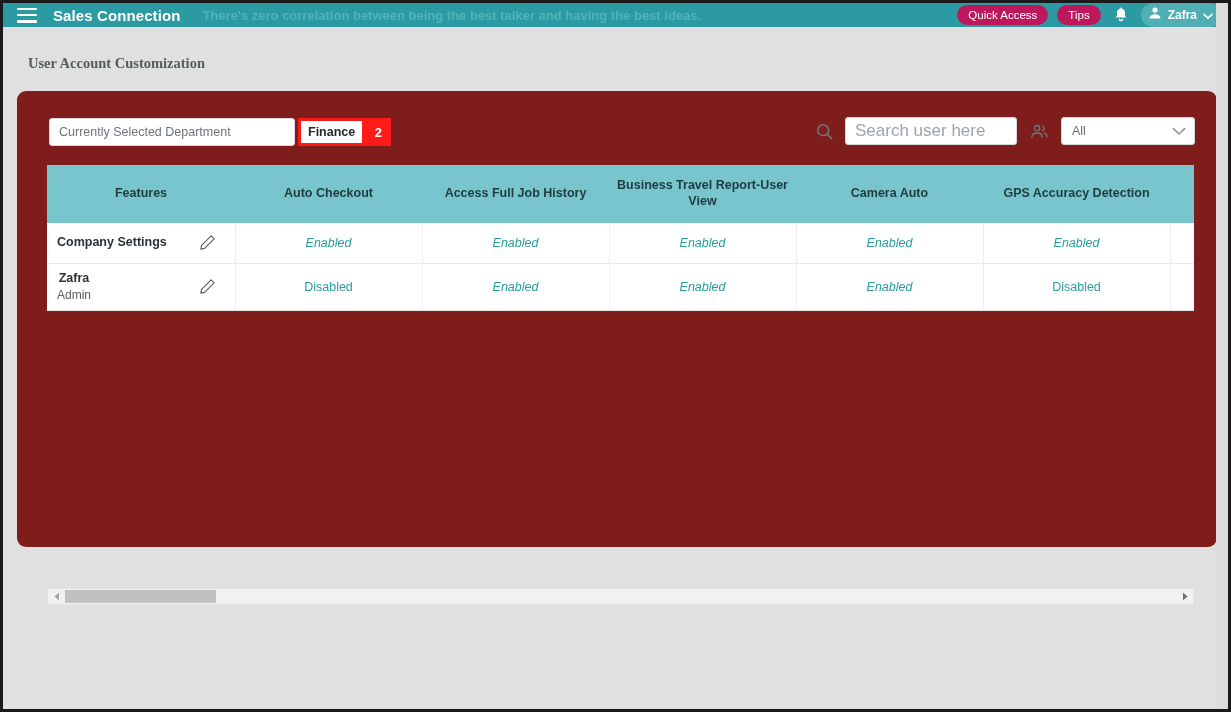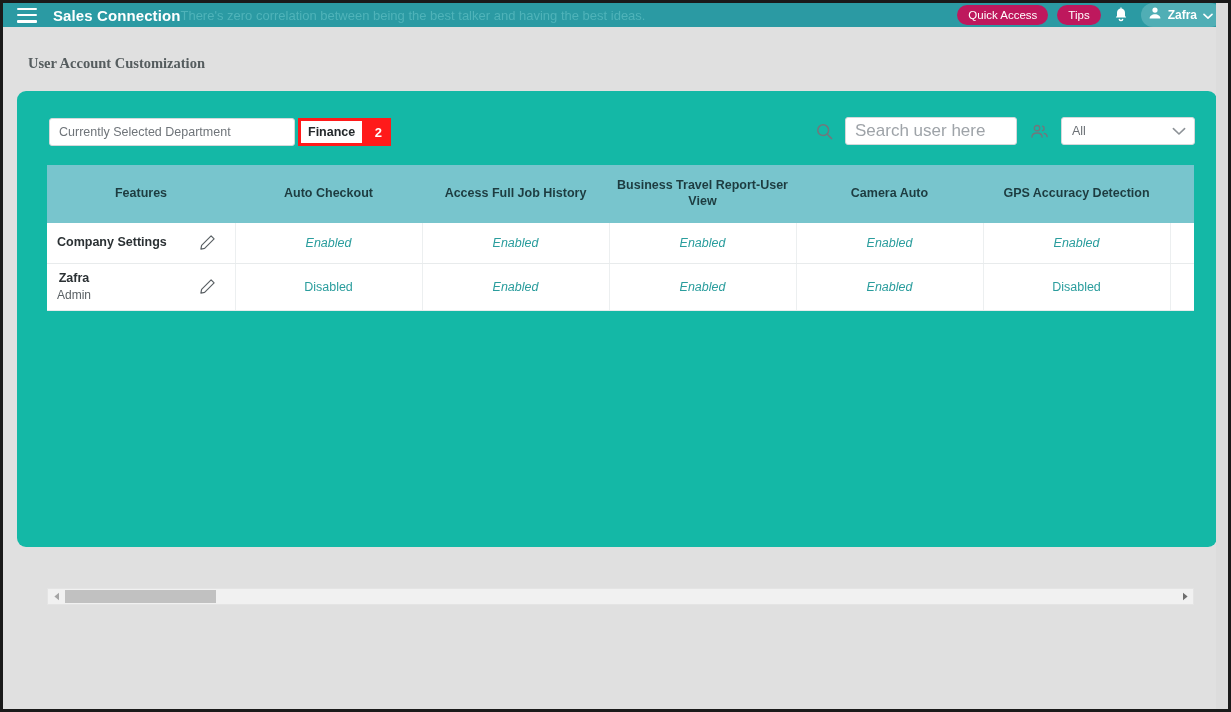--- a/index.html
+++ b/index.html
@@ -53,23 +53,24 @@
     margin-left: 16px;
     color: #ffffff;
     font-size: 15px;
     font-weight: bold;
     letter-spacing: .1px;
     white-space: nowrap;
     flex: none;
   }
 
   .tagline {
+    margin-left: 22px;
     color: #4fb3b9;
     font-size: 13px;
-    font-weight: normal;
+    font-weight: bold;
     white-space: nowrap;
     overflow: hidden;
     flex: 1 1 auto;
   }
 
   .appbar-right {
     display: flex;
     align-items: center;
     gap: 9px;
     flex: none;
@@ -132,21 +133,21 @@
     font-weight: bold;
   }
 
   
   .card {
     position: absolute;
     left: 14px;
     top: 88px;
     width: 1200px;
     height: 456px;
-    background: #14b8a6;
+    background: #7f1d1d;
     border-radius: 9px;
   }
 
   
   .toolbar {
     position: absolute;
     left: 0; top: 0;
     width: 100%;
     height: 74px;
     display: flex;

